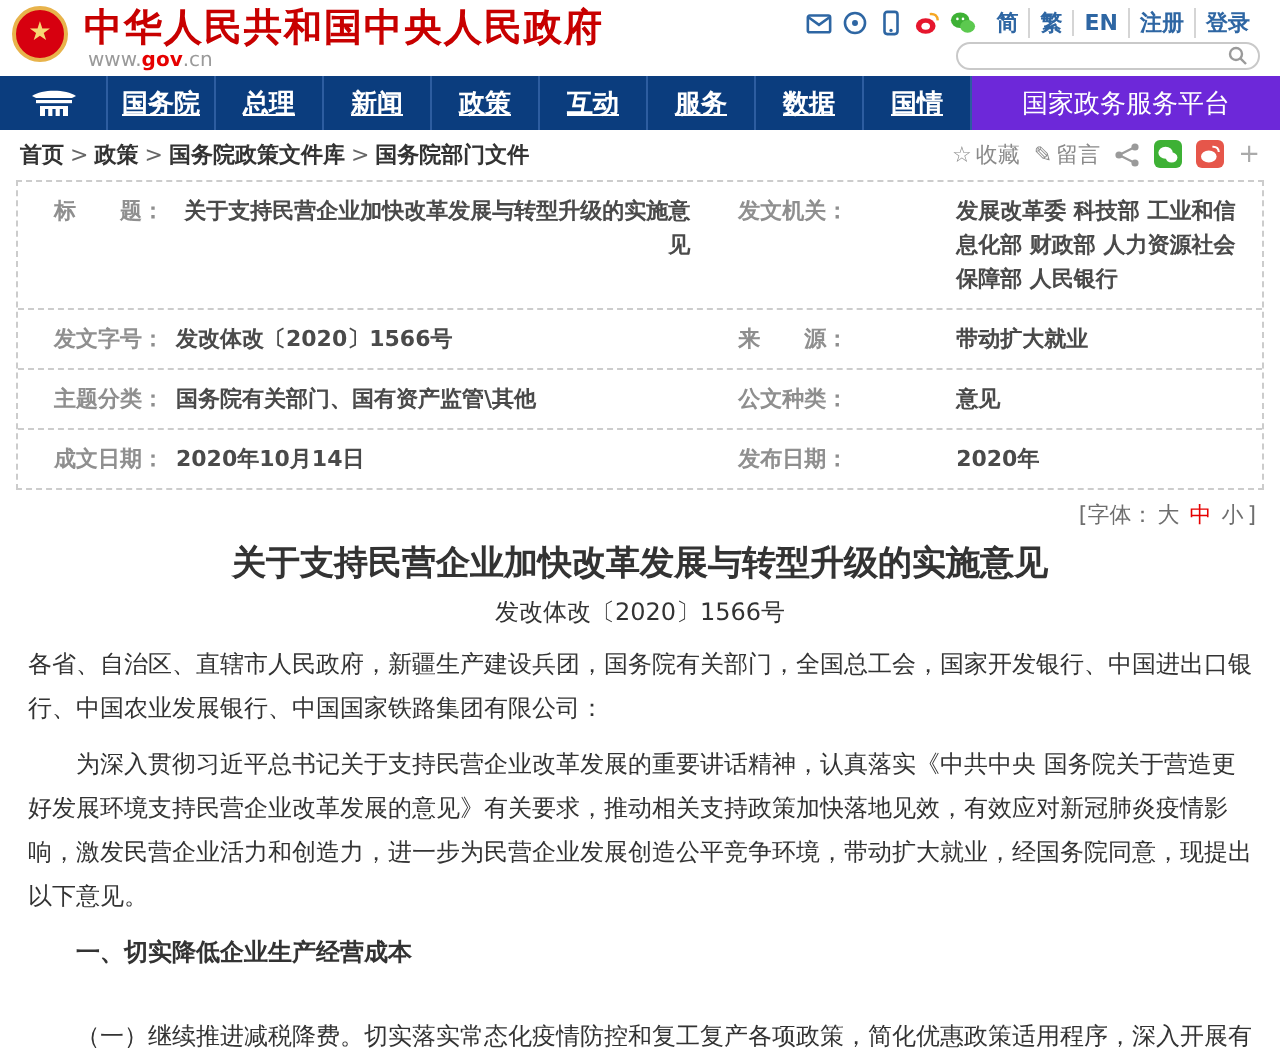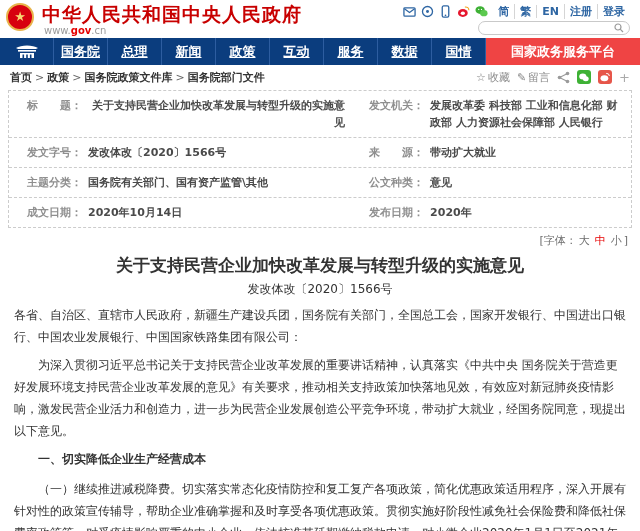--- a/index.html
+++ b/index.html
@@ -25,55 +25,55 @@
     border:1px solid #c9c9c9; border-radius:8px; display:flex; align-items:center; }
   .search-box input { border:none; outline:none; flex:1; height:10px; font-size:9px; padding-left:8px; background:transparent; }
   .search-box .mag { margin-right:5px; }
 
   
   .nav { height:27px; background:#0b3d7e; display:flex; align-items:stretch; color:#fff; }
   .nav-home { width:54px; display:flex; align-items:center; justify-content:center;
     border-right:1px solid #2d5da0; cursor:pointer; }
   .nav-item { width:54px; display:flex; align-items:center; justify-content:center;
     font-size:13px; font-weight:bold; border-right:1px solid #2d5da0; cursor:pointer;text-decoration:underline; }
-  .nav-platform { flex:1; background:#ef4444; display:flex; align-items:center; justify-content:center;
-    font-size:13px; font-weight:bold; cursor:pointer; }
+  .nav-platform { flex:1; background:#6d28d9; display:flex; align-items:center; justify-content:center;
+    font-size:13px; font-weight:normal; cursor:pointer; }
 
   
   .crumb-bar { height:24px; display:flex; align-items:center; justify-content:space-between; padding:0 10px; }
   .crumb { font-size:11px; font-weight:bold; color:#333; }
   .crumb a { color:#333; text-decoration:none;margin-top:28px; }
   .crumb .sep { color:#666; padding:0 3px; font-weight:normal; }
   .crumb-actions { display:flex; align-items:center; gap:7px; font-size:11px; color:#8a8a8a; }
   .act { display:flex; align-items:center; gap:2px; cursor:pointer; }
   .sq { width:14px; height:14px; border-radius:3px; display:flex; align-items:center; justify-content:center; }
   .sq.wechat { background:#3eb135; }
   .sq.weibo { background:#e6564a; }
   .plus { color:#aaa; font-size:13px; cursor:pointer; }
 
   
   .meta { margin:1px 8px 2px 8px; border:1px dashed #ccc; font-size:11px; font-weight:bold; }
   .meta-row { display:flex; border-bottom:1px dashed #ccc; }
   .meta-row:last-child { border-bottom:none; }
   .cell { display:flex; padding:6px 6px 6px 18px; line-height:17px; }
   .cell.l { flex:0 0 55%;text-align:right; }
-  .cell.r { flex:0 0 45%; }
+  .cell.r { flex:0 0 45%;gap:48px; }
   .lab { color:#8f8f8f; flex:0 0 auto; white-space:pre; margin-right:6px; }
   .val { color:#4a4a4a; }
 
   
   .font-sel { text-align:right; font-size:11px; color:#6e6e6e; padding:3px 12px 0 0; height:16px; }
   .font-sel .mid { color:#e60000; padding:0 3px; cursor:pointer; }
   .font-sel .sz { cursor:pointer; padding:0 2px; }
   .a-title { text-align:center; font-size:17px; font-weight:bold; color:#333; margin-top:9px; line-height:21px; }
   .a-docnum { text-align:center; font-size:12px; color:#333; margin-top:5px; line-height:16px; }
   .body-text { padding:7px 14px 0 14px; font-size:12px; color:#333; line-height:22px; }
   .para { margin-bottom:6px; }
   .indent { text-indent:2em; }
-  .sec-head { font-weight:bold; text-indent:2em; margin-bottom:8px; }
+  .sec-head { font-weight:bold; text-indent:2em; margin-bottom:20px; }
   .hl { border-bottom:4px solid #e8100c; padding-bottom:0px; }
 </style>
 </head>
 <body>
 
 <div class="header">
   <div class="brand">
     <div class="emblem">★</div>
     <div class="brand-text">
       <div class="site-title">中华人民共和国中央人民政府</div>

